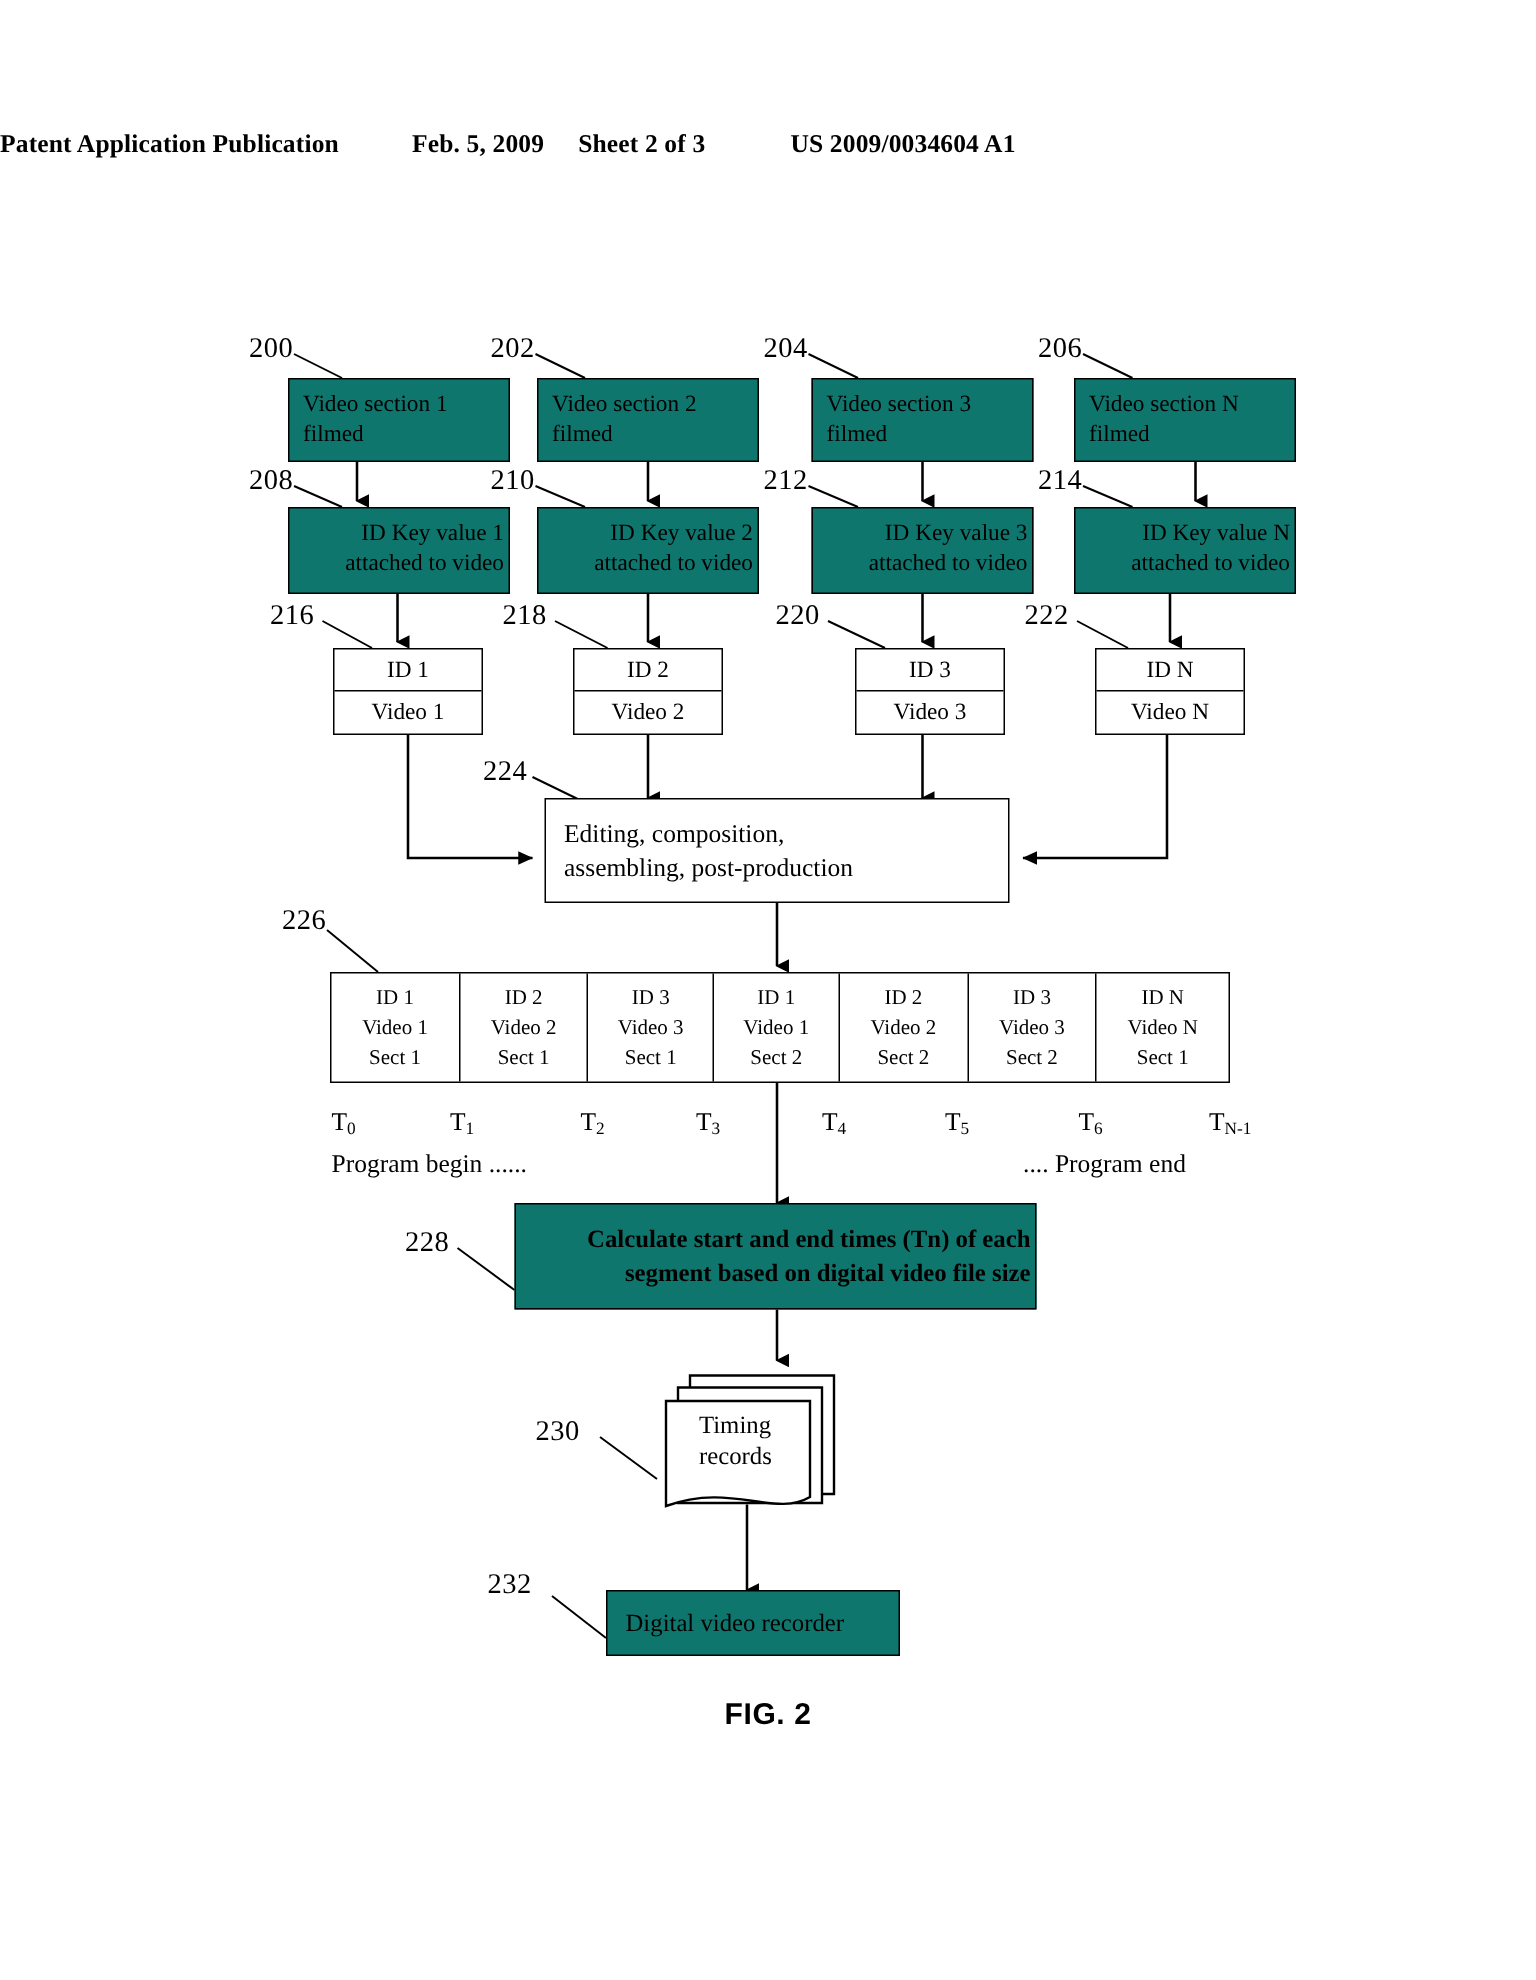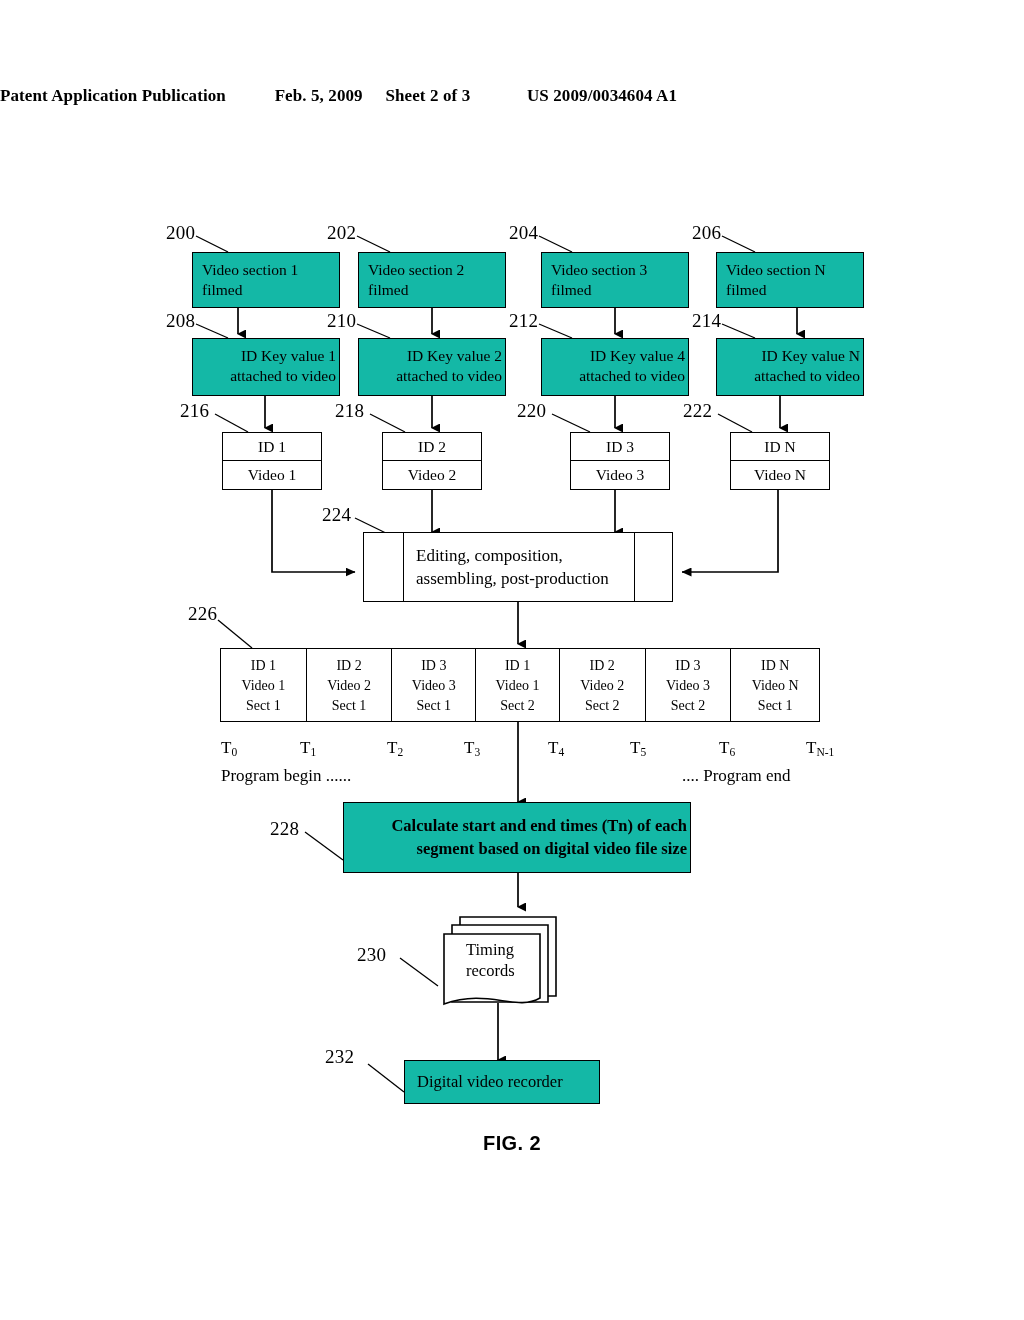--- a/index.html
+++ b/index.html
@@ -33,21 +33,21 @@
   #page-header .hseg { display: inline-block; }
   .h-gap-lg { display: inline-block; width: 40px; }
   .h-gap-sm { display: inline-block; width: 14px; }
   .h-gap-xl { display: inline-block; width: 48px; }
 
   
   .fig-box {
     position: absolute;
     box-sizing: border-box;
     border: 1.6px solid #000;
-    background: #14b8a6;
+    background: #0f766e;
     font-size: 15.5px;
     line-height: 1.28;
   }
   .fig-box .btext {
     position: absolute;
     left: 9px;
     right: 5px;
     top: 7px;
     text-align: left;
   }
@@ -307,21 +307,21 @@
   </div>
 </div>
 <div class="fig-box center" style="left:358px; top:338px; width:148px; height:58px;">
   <div class="btext">
     <div>ID Key value 2</div>
     <div>attached to video</div>
   </div>
 </div>
 <div class="fig-box center" style="left:541px; top:338px; width:148px; height:58px;">
   <div class="btext">
-    <div>ID Key value 4</div>
+    <div>ID Key value 3</div>
     <div>attached to video</div>
   </div>
 </div>
 <div class="fig-box center" style="left:716px; top:338px; width:148px; height:58px;">
   <div class="btext">
     <div>ID Key value N</div>
     <div>attached to video</div>
   </div>
 </div>
 
@@ -345,21 +345,21 @@
 <div class="idbox" style="left:730px; top:432px; width:100px; height:58px;">
   <div class="top-cell">ID N</div>
   <div class="bot-cell">Video N</div>
 </div>
 
 <div class="ref" style="left:180px; top:400px;">216</div>
 <div class="ref" style="left:335px; top:400px;">218</div>
 <div class="ref" style="left:517px; top:400px;">220</div>
 <div class="ref" style="left:683px; top:400px;">222</div>
 
-<div id="edit-box" style="left:363px; top:532px; width:310px; height:70px;">
+<div id="edit-box" style="left:363px; top:532px; width:310px; height:70px;flex-direction:column;">
   <div id="edit-left-comp"></div>
   <div id="edit-main">
     <div>
       <div>Editing, composition,</div>
       <div>assembling, post-production</div>
     </div>
   </div>
   <div id="edit-right-comp"></div>
 </div>
 <div class="ref" style="left:322px; top:504px;">224</div>

